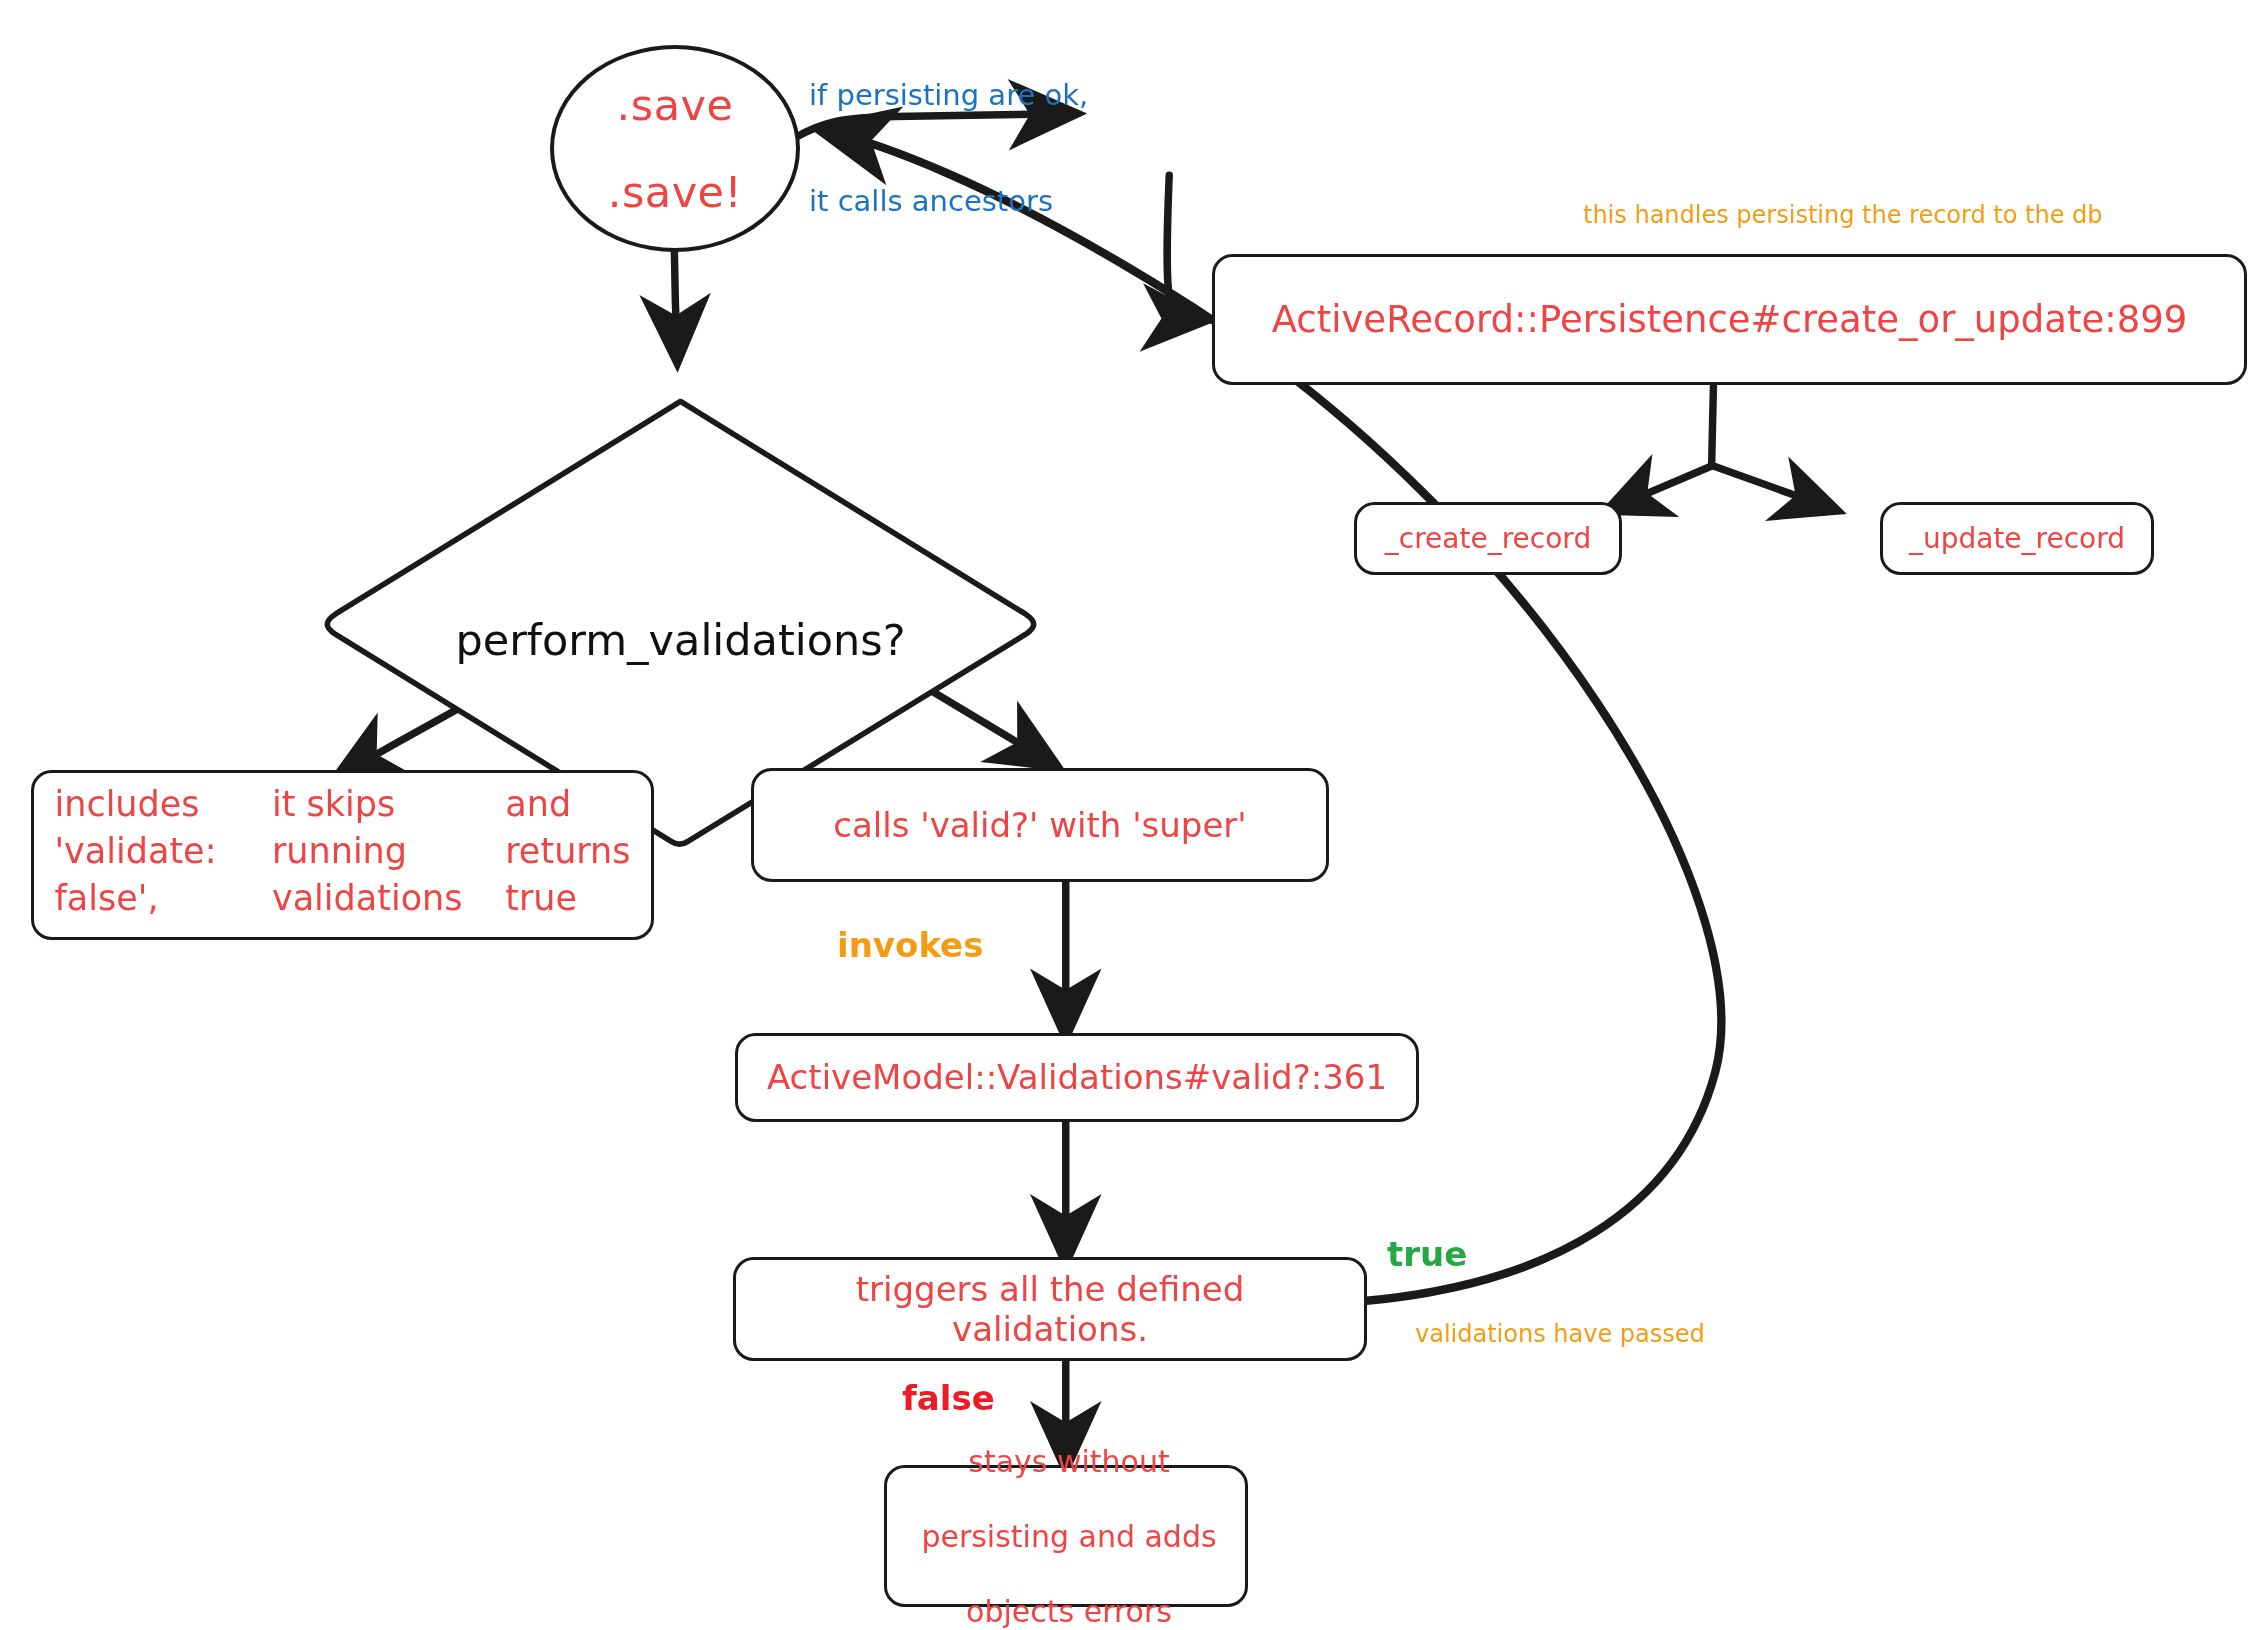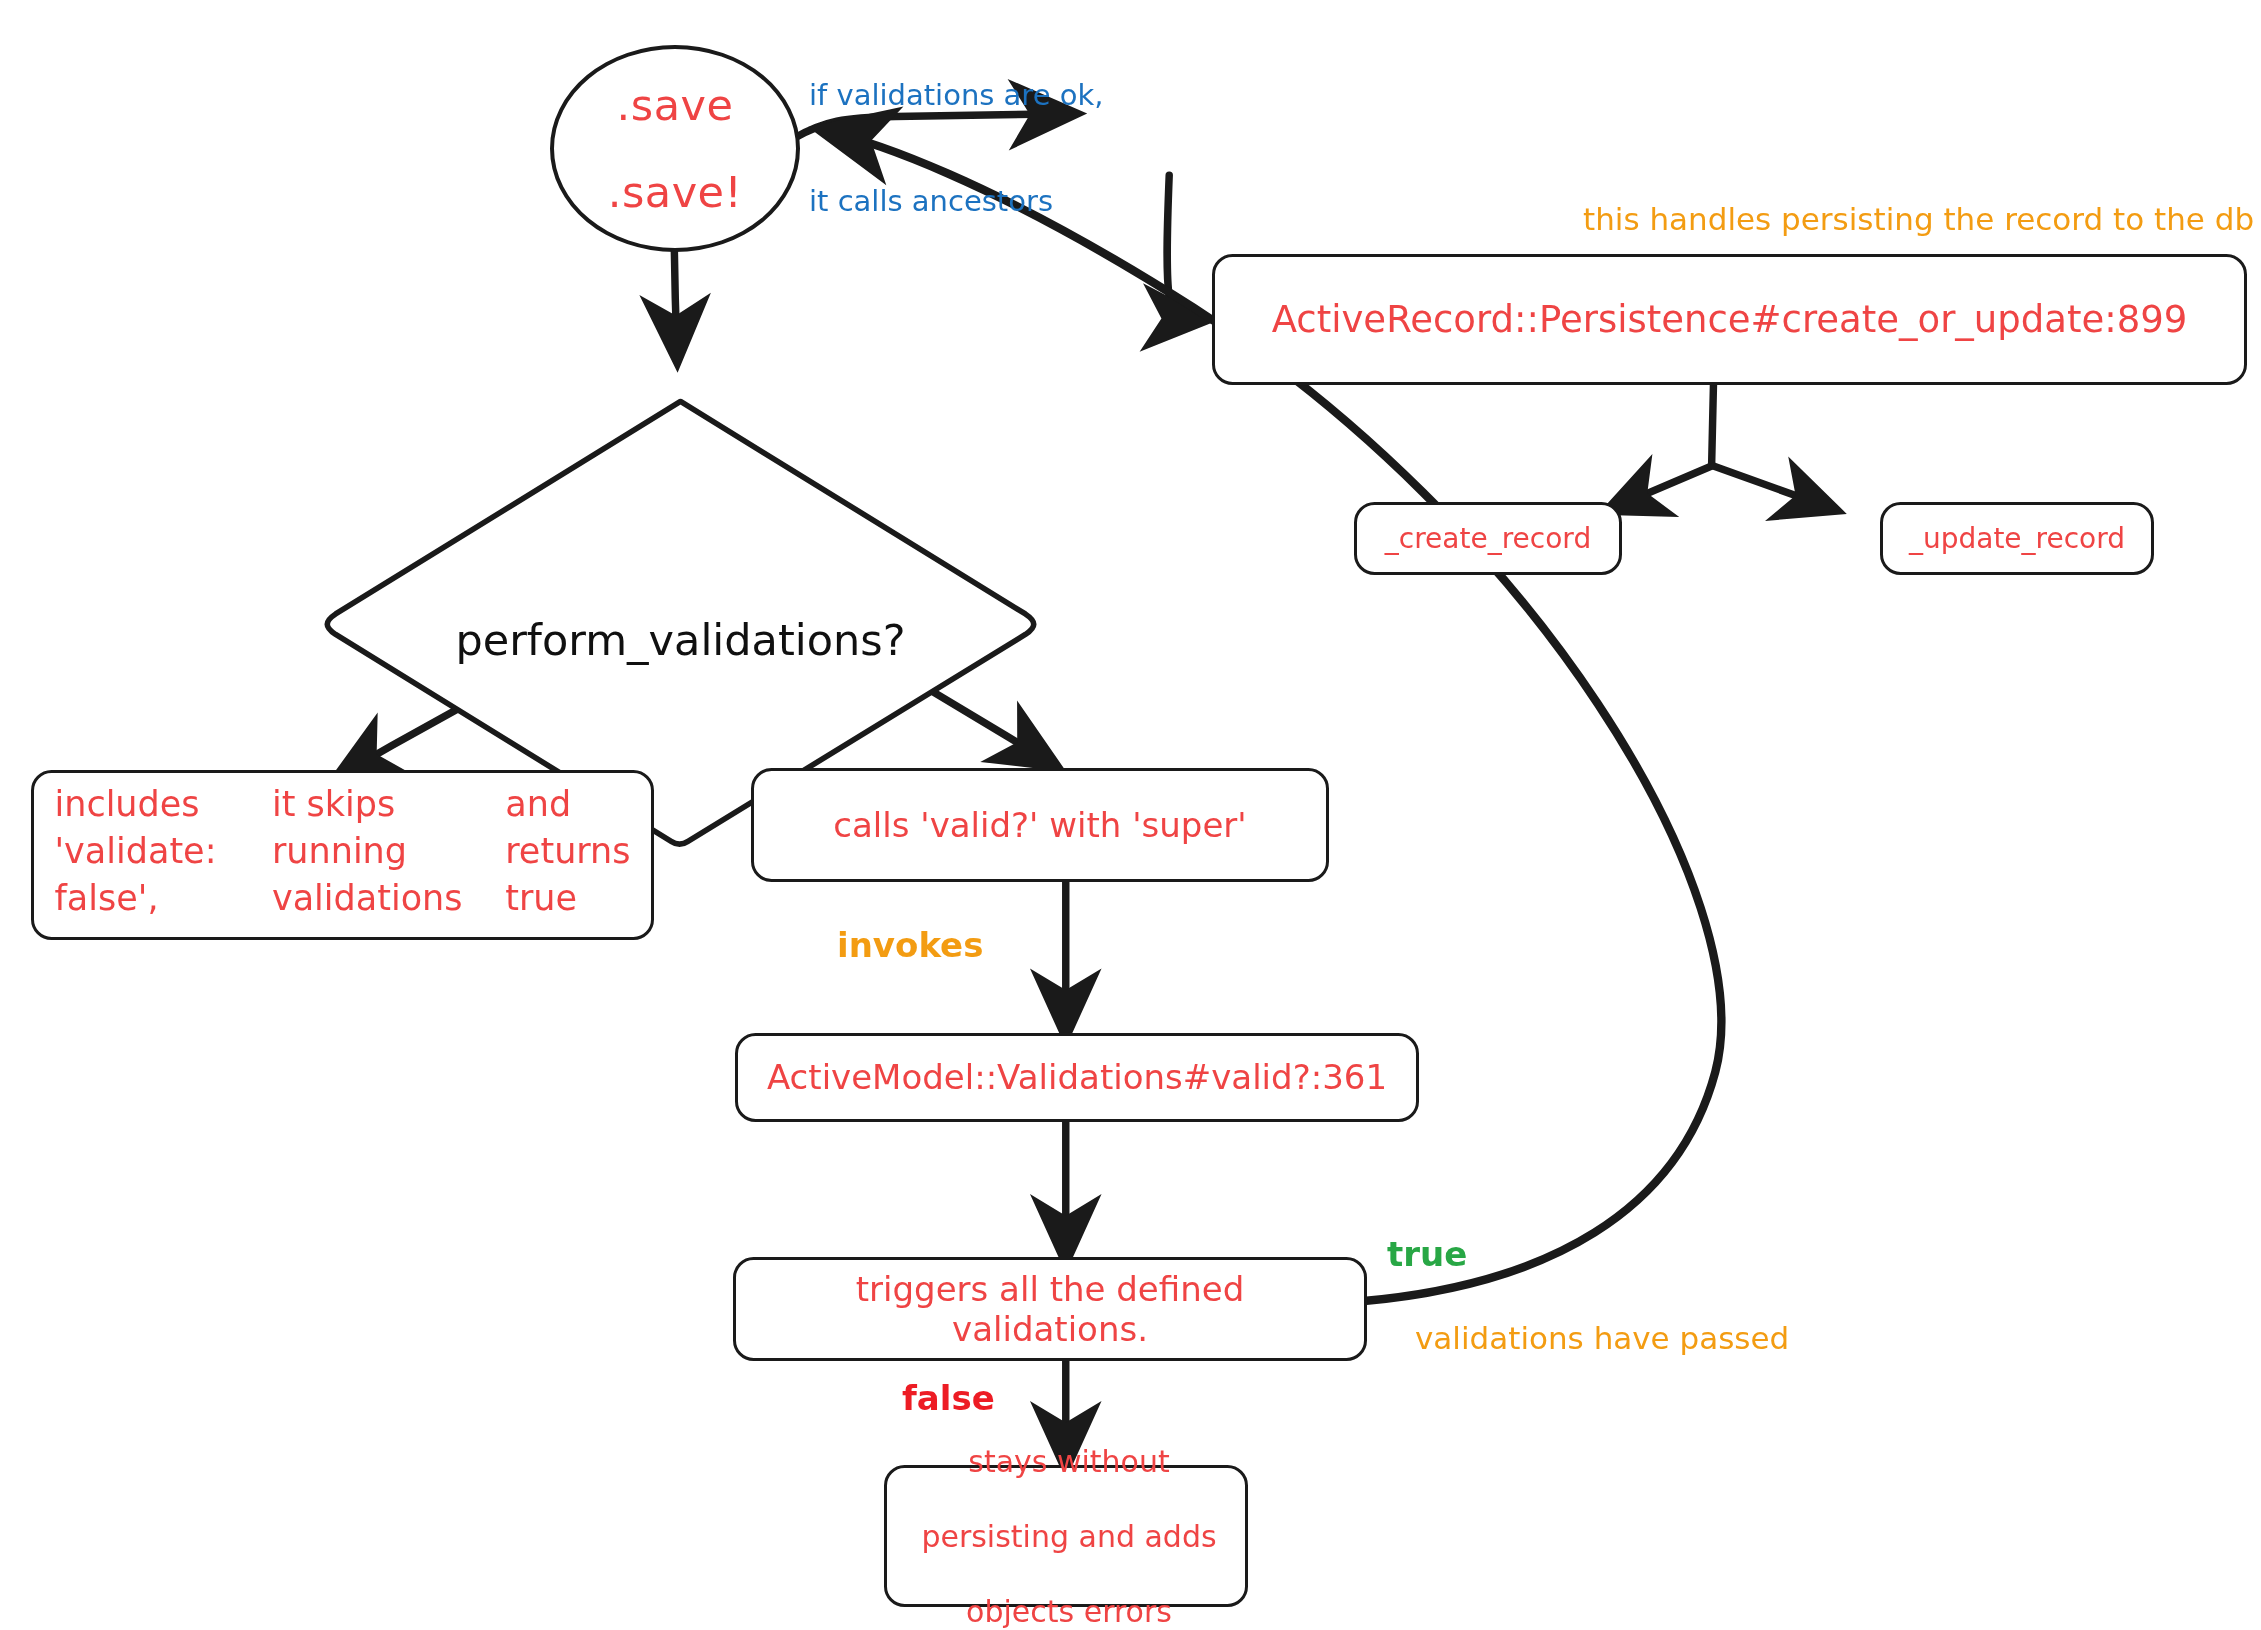--- a/index.html
+++ b/index.html
@@ -71,21 +71,21 @@
   .note-orange { color: #f39c12; }
   .note-green  { color: #28a745; }
   .note-red    { color: #ed1c24; }
 
   .t-save      { font-size: 43px; letter-spacing: 0.5px; }
   .t-box-lg    { font-size: 37px; }
   .t-box-md    { font-size: 34px; }
   .t-box-sm    { font-size: 28px; }
   .t-diamond   { font-size: 43px; }
   .t-note-lg   { font-size: 29px; }
-  .t-note-md   { font-size: 31px; }
+  .t-note-md   { font-size: 24px; }
   .t-note-bold { font-size: 34px; font-weight: 700; }
   .t-multi     { font-size: 35px; line-height: 1.35; text-align: left; }
   .t-multi-c   { font-size: 30px; line-height: 1.30; text-align: center; padding-left: 6px; }
   .pad { padding: 5.6px 17px; }
 </style>
 </head>
 <body>
 
 <div id="canvas">
 
@@ -173,21 +173,21 @@
     <span>triggers all the defined validations.</span>
   </div>
 
   <div class="node rect t-multi-c" style="left:884px; top:1465px; width:364px; height:142px; flex-direction:column;">
     <span>stays without</span>
     <span>persisting and adds</span>
     <span>objects errors</span>
   </div>
 
   <div class="note note-blue t-note-lg" style="left:809px; top:7.5px;">
-    <div>if validations are ok,</div>
+    <div>if persisting are ok,</div>
     <div>it calls ancestors</div>
   </div>
 
   <div class="note note-orange t-note-md" style="left:1583px; top:201px;">this handles persisting the record to the db</div>
 
   <div class="note note-orange t-note-bold" style="left:837px; top:925px;">invokes</div>
 
   <div class="note note-green t-note-bold" style="left:1387px; top:1234px;">true</div>
 
   <div class="note note-orange t-note-md" style="left:1415px; top:1320px;">validations have passed</div>

